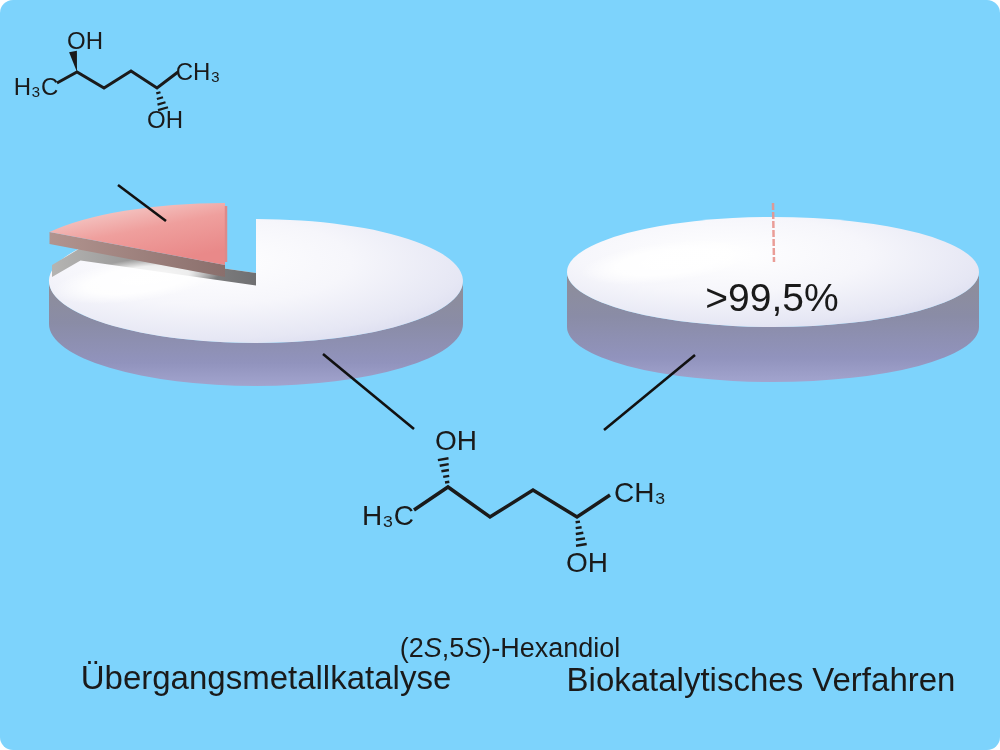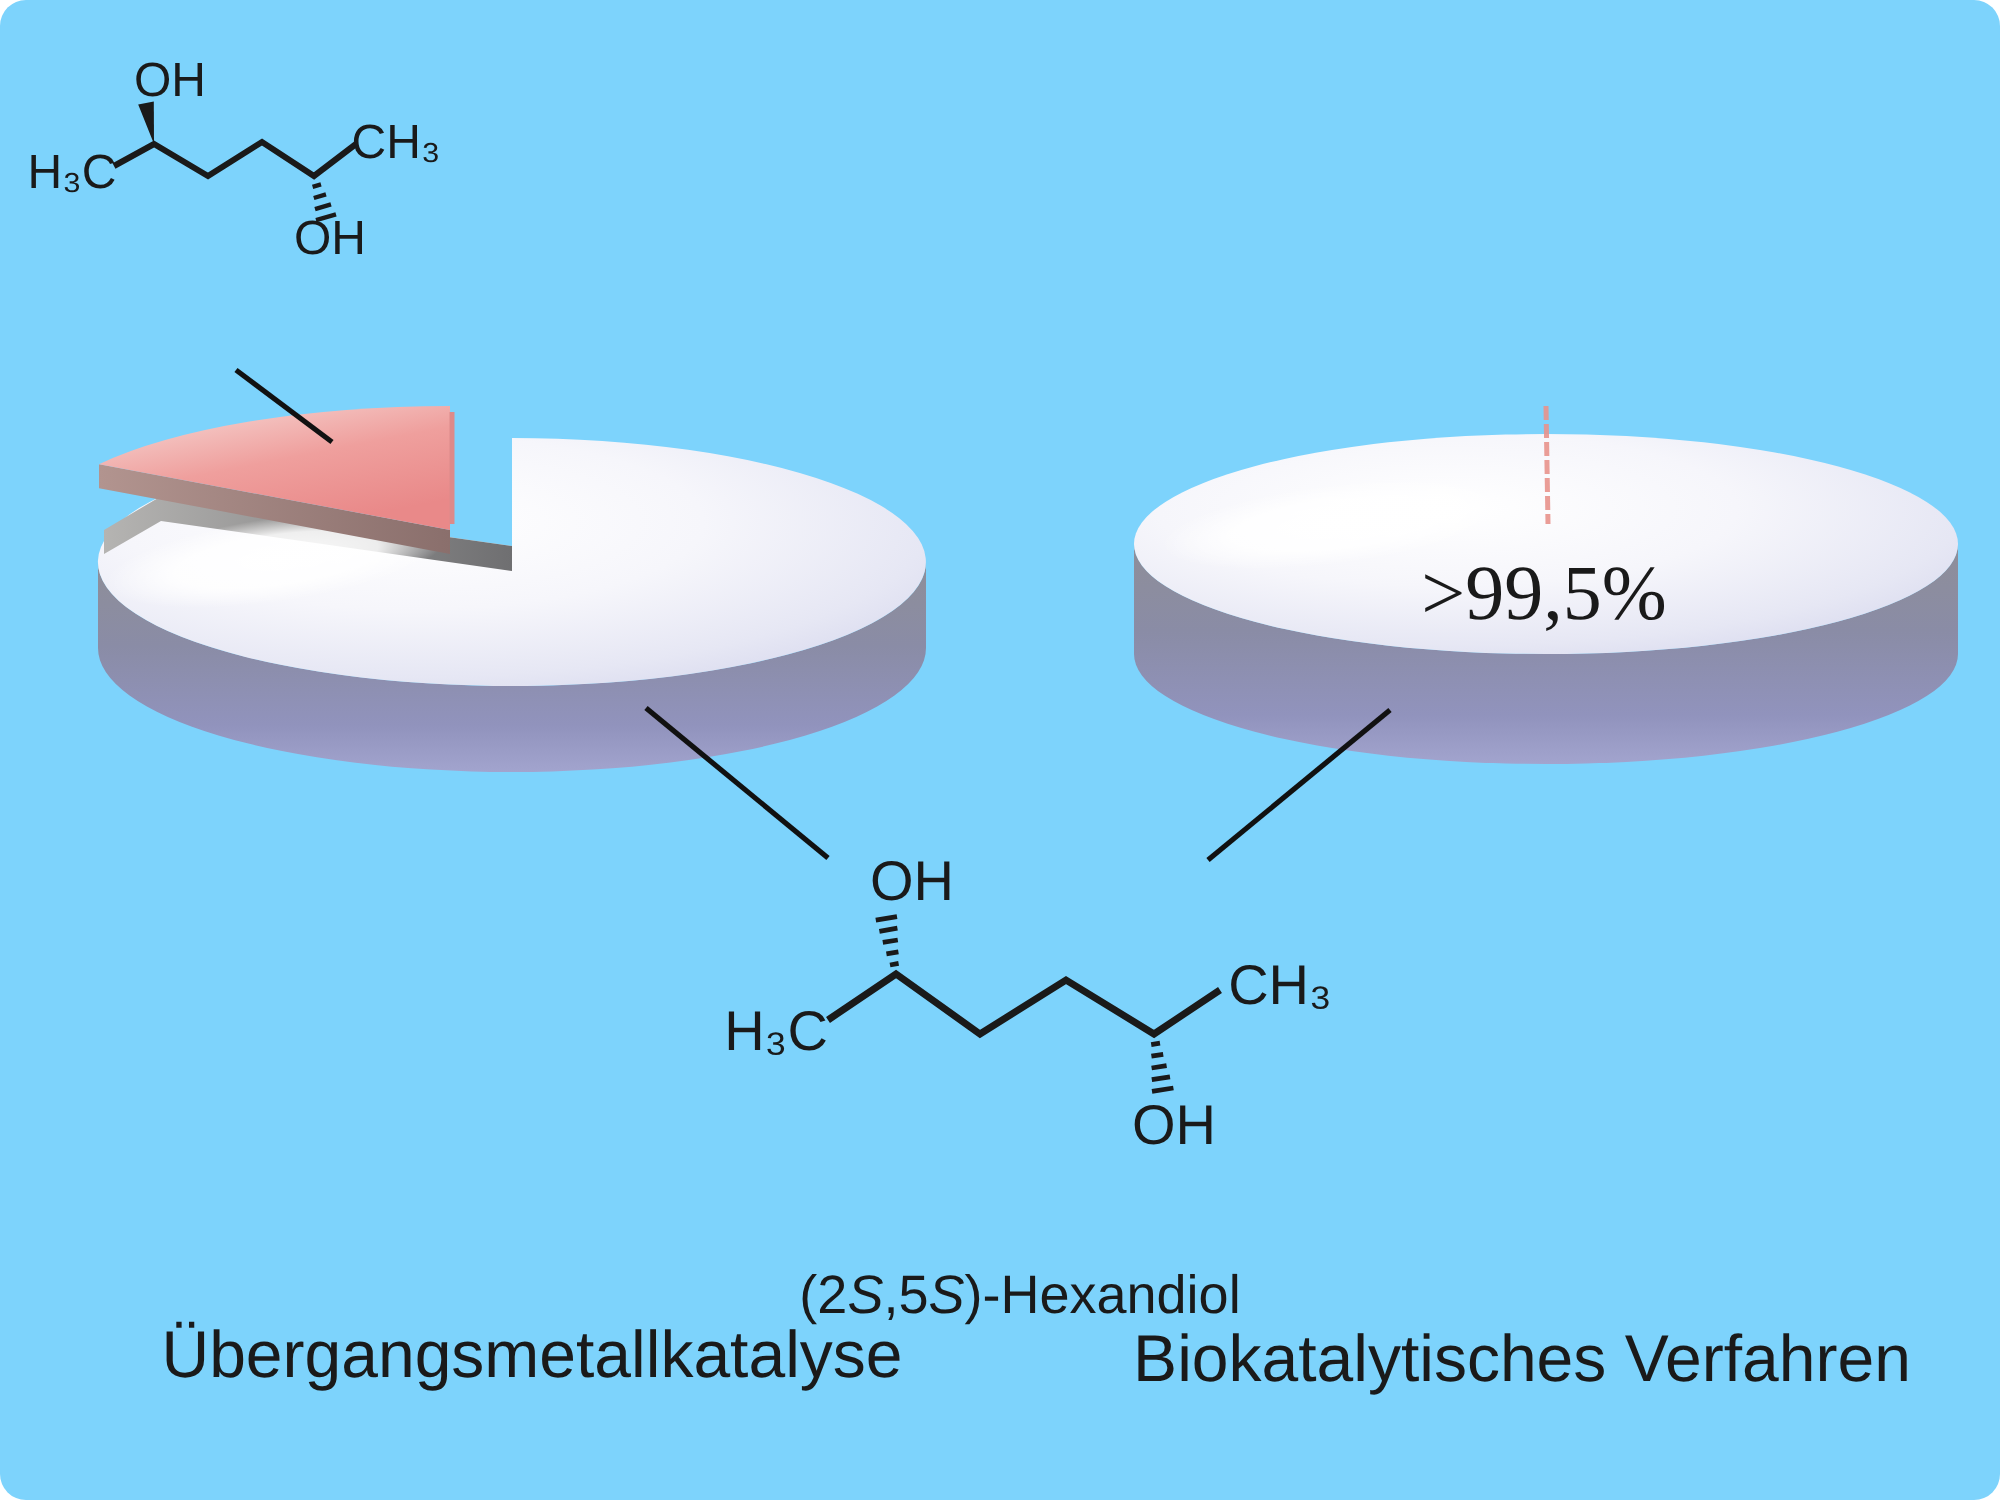--- a/index.html
+++ b/index.html
@@ -99,18 +99,18 @@
   <div class="lbl s24" style="left:36px;top:87px;">H₃C</div>
   <div class="lbl s24" style="left:198px;top:72px;">CH₃</div>
   <div class="lbl s24" style="left:165px;top:120px;">OH</div>
 
   <div class="lbl s28" style="left:456px;top:441px;">OH</div>
   <div class="lbl s28" style="left:388px;top:516px;">H₃C</div>
   <div class="lbl s28" style="left:640px;top:493px;">CH₃</div>
   <div class="lbl s28" style="left:587px;top:563px;">OH</div>
   <div class="lbl s27" style="left:510px;top:602px;margin-top:46px;"><span>(2</span><span class="it">S</span><span>,5</span><span class="it">S</span><span>)-Hexandiol</span></div>
 
-  <div class="lbl s39" style="left:772px;top:297px;font-family:Liberation Serif, serif;">&gt;99,5%</div>
+  <div class="lbl s39" style="left:772px;top:297px;">&gt;99,5%</div>
 
   <div class="lbl s33" style="left:761px;top:679px;">Biokatalytisches Verfahren</div>
   <div class="lbl s33" style="left:266px;top:677px;">Übergangsmetallkatalyse</div>
 
 </div>
 
 </body></html>

